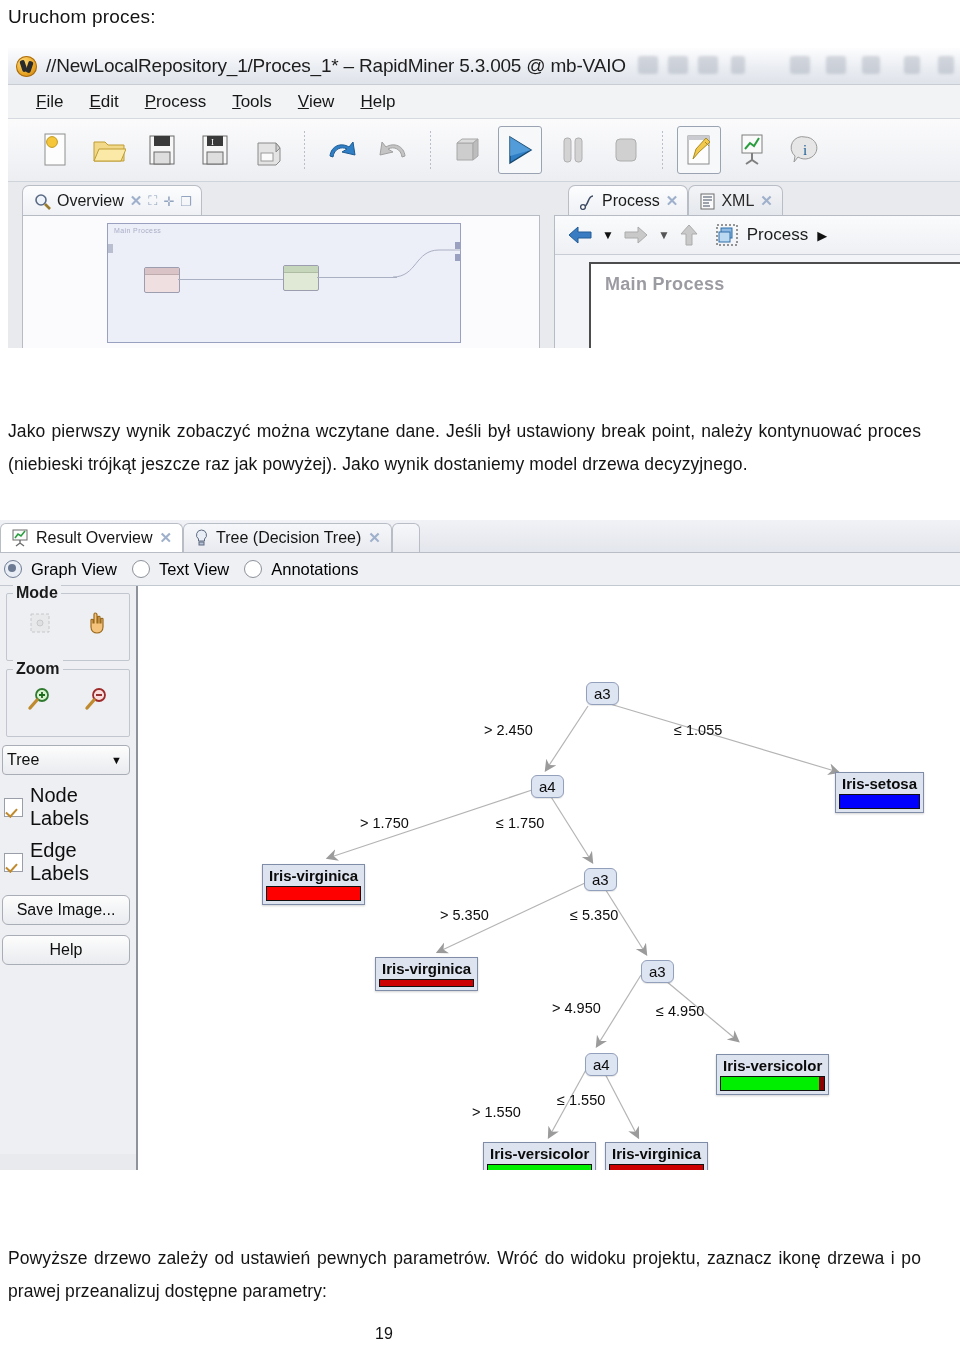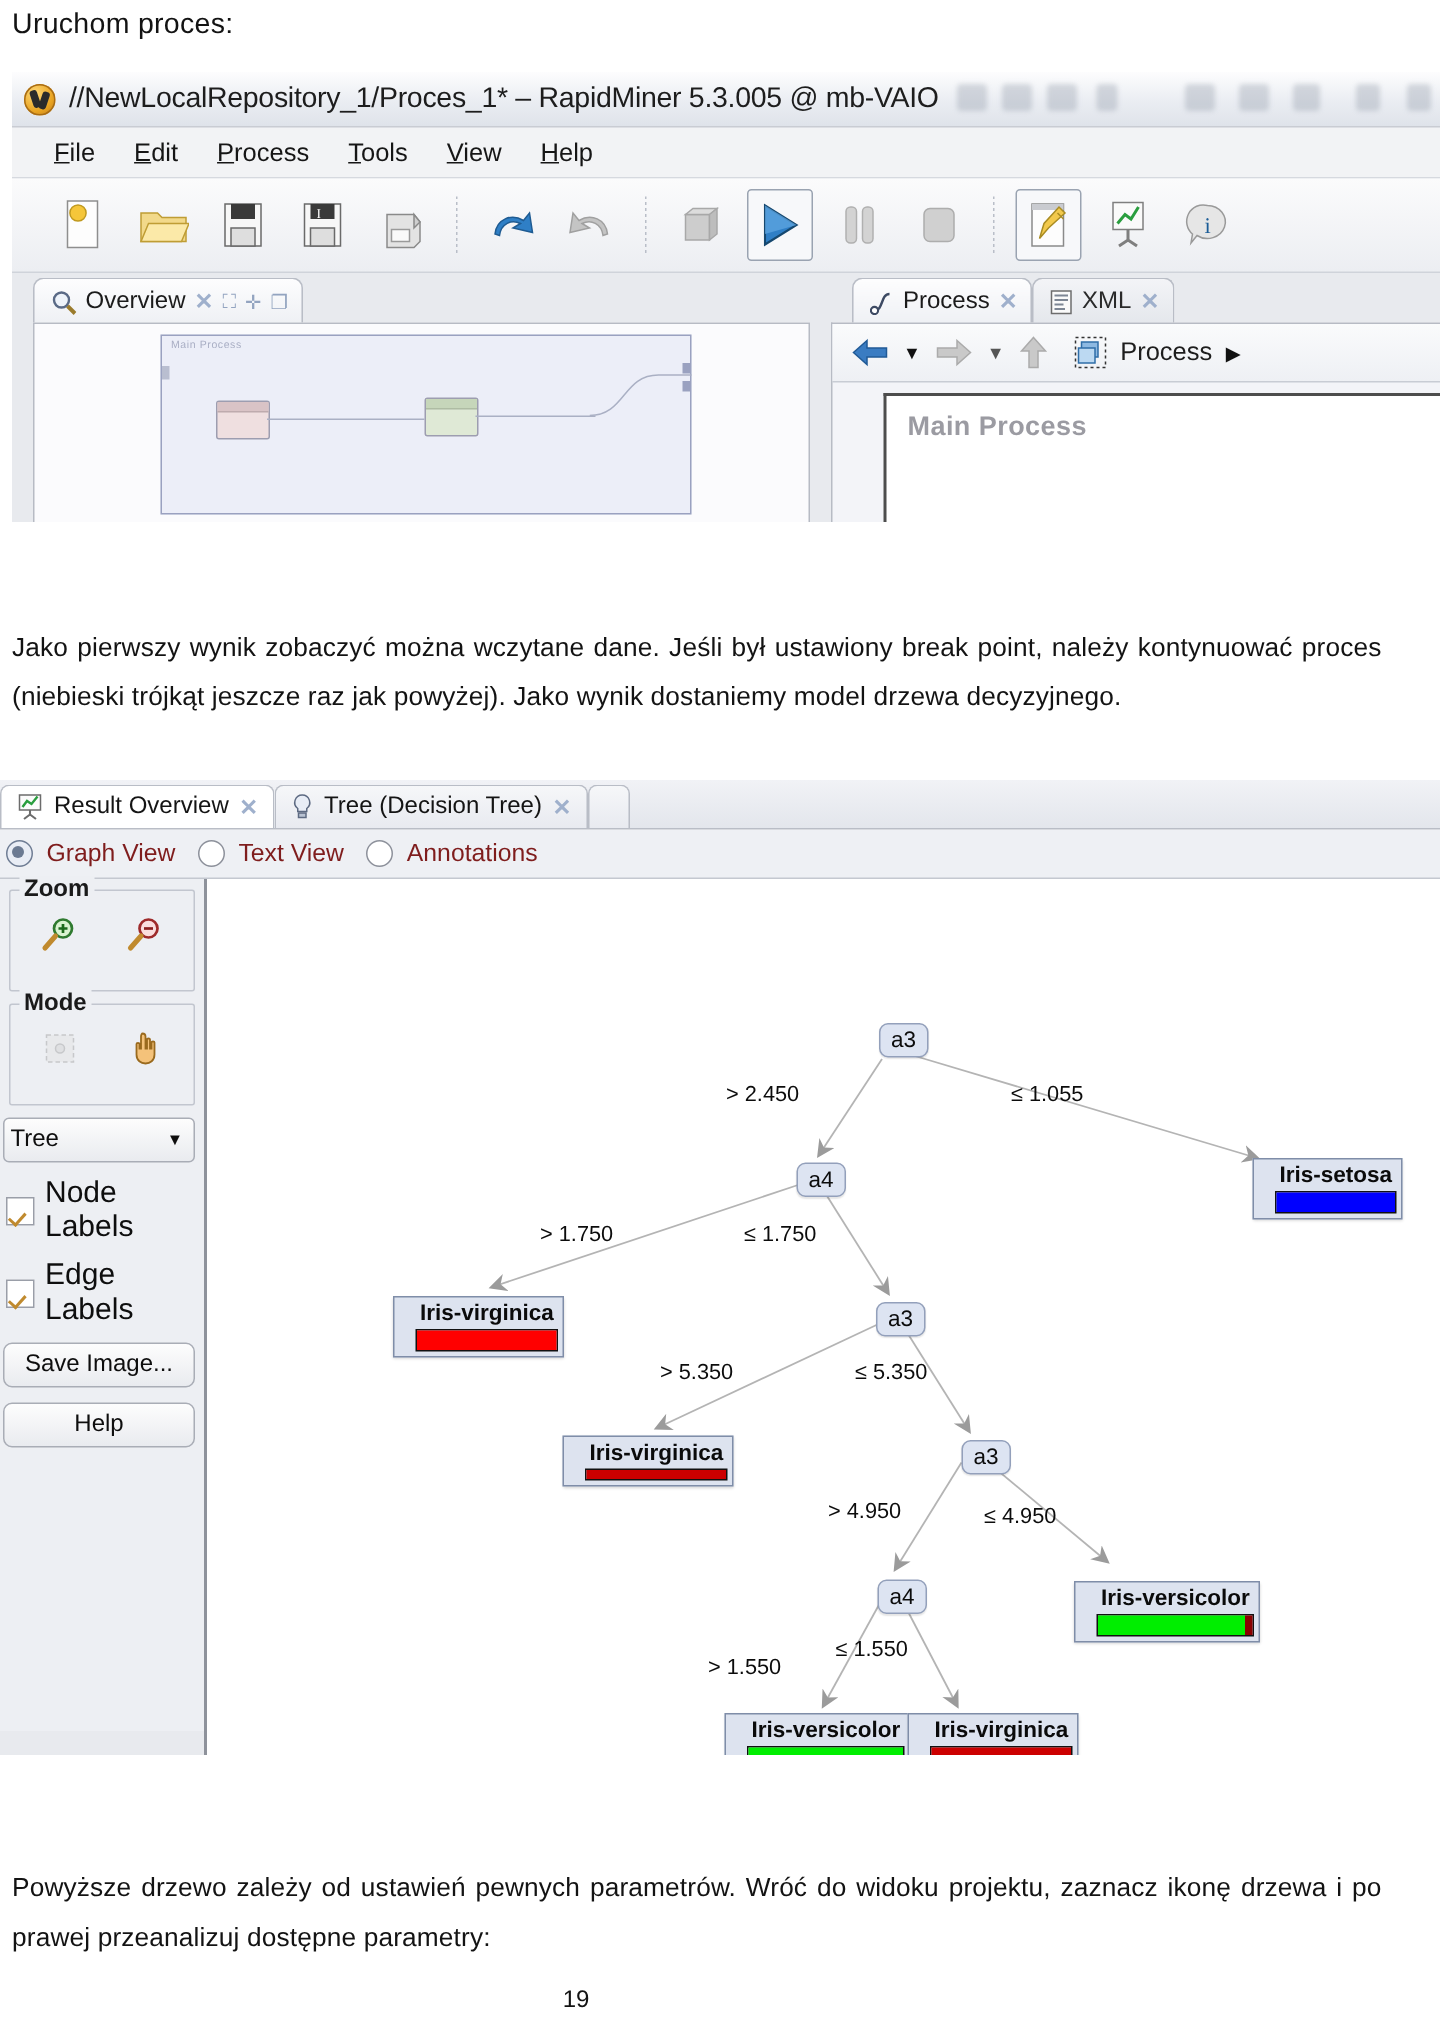--- a/index.html
+++ b/index.html
@@ -252,21 +252,21 @@
   .radio {
     width: 16px; height: 16px; border-radius: 50%;
     border: 1.6px solid #8d919b; background: #fff;
     position: relative; flex: none;
   }
   .radio.on { border-color: #6f7d94; background: #e9edf5; }
   .radio.on::after {
     content:""; position:absolute; left:3px; top:3px;
     width:8px; height:8px; border-radius:50%; background:#6b7a92;
   }
-  .radio-lbl { font-size: 16.5px; color: #7f1d1d; margin-right: 6px; }
+  .radio-lbl { font-size: 16.5px; color: #000000; margin-right: 6px; }
 
   .res-body {
     position: relative;
     height: 586px;
     background: #ffffff;
     display: flex;
   }
   .side-panel {
     width: 136px; flex: none;
     background: #edeff3;
@@ -345,21 +345,21 @@
     border-radius: 6px;
     font-size: 15px; color: #0c0c0c;
     display: flex; align-items: center; justify-content: center;
     padding: 2px 7px;
     box-shadow: 0 1px 1px rgba(0,0,0,.10);
   }
   .leaf {
     position: absolute;
     background: #dde3ef;
     border: 1px solid #7f8da8;
-    padding: 2px 3px 3px 14px;
+    padding: 2px 3px 3px 3px;
     box-shadow: 0 1px 2px rgba(0,0,0,.18);
   }
   .leaf .lab {
     font-size: 15px; color: #0b0b0b; font-weight: bold;
     text-align: center; line-height: 17px; white-space: nowrap;
     padding: 0 3px;
   }
   .leaf .bar {
     margin-top: 2px;
     border: 1px solid #111;
@@ -624,51 +624,51 @@
     <span class="radio-lbl">Text View</span>
     <div class="radio"></div>
     <span class="radio-lbl">Annotations</span>
   </div>
 
   <div class="res-body">
 
     <div class="side-panel">
 
       <div class="grp">
+        <span class="grp-title">Mode</span>
+        <div class="grp-row">
+          <div class="icon-btn disabled">
+            <svg width="22" height="22" viewBox="0 0 22 22">
+                <rect x="2" y="2" width="18" height="18" fill="#e2e2e2" stroke="#9a9a9a" stroke-dasharray="3 2"></rect>
+                <circle cx="11" cy="11" r="3" fill="#cfcfcf" stroke="#9a9a9a"></circle>
+              </svg>
+          </div>
+          <div class="icon-btn">
+            <svg width="22" height="24" viewBox="0 0 22 24">
+                <path d="M9 2c1.4 0 2 1 2 2v8h1V6c0-1 2-1 2 0v6h1V8c0-1 2-1 2 0v8c0 4-3 6-6 6s-6-2-6-6V9c0-1 2-1 2 0v3h1V4c0-1 .6-2 1-2z" fill="#f4c27a" stroke="#9a6a1e" stroke-width="1.2"></path>
+              </svg>
+          </div>
+        </div>
+      </div>
+
+      <div class="grp">
         <span class="grp-title">Zoom</span>
         <div class="grp-row">
           <div class="icon-btn">
             <svg width="26" height="26" viewBox="0 0 26 26">
                 <circle cx="15" cy="9" r="6" fill="#d9f3d0" stroke="#2f7a2f" stroke-width="1.8"></circle>
                 <path d="M12 9h6M15 6v6" stroke="#1c6b1c" stroke-width="1.8"></path>
                 <path d="M10 14L3 22" stroke="#c08a2e" stroke-width="3.4" stroke-linecap="round"></path>
               </svg>
           </div>
           <div class="icon-btn">
             <svg width="26" height="26" viewBox="0 0 26 26">
                 <circle cx="15" cy="9" r="6" fill="#fadede" stroke="#9e2a2a" stroke-width="1.8"></circle>
                 <path d="M12 9h6" stroke="#8c1f1f" stroke-width="1.8"></path>
                 <path d="M10 14L3 22" stroke="#c08a2e" stroke-width="3.4" stroke-linecap="round"></path>
-              </svg>
-          </div>
-        </div>
-      </div>
-
-      <div class="grp">
-        <span class="grp-title">Mode</span>
-        <div class="grp-row">
-          <div class="icon-btn disabled">
-            <svg width="22" height="22" viewBox="0 0 22 22">
-                <rect x="2" y="2" width="18" height="18" fill="#e2e2e2" stroke="#9a9a9a" stroke-dasharray="3 2"></rect>
-                <circle cx="11" cy="11" r="3" fill="#cfcfcf" stroke="#9a9a9a"></circle>
-              </svg>
-          </div>
-          <div class="icon-btn">
-            <svg width="22" height="24" viewBox="0 0 22 24">
-                <path d="M9 2c1.4 0 2 1 2 2v8h1V6c0-1 2-1 2 0v6h1V8c0-1 2-1 2 0v8c0 4-3 6-6 6s-6-2-6-6V9c0-1 2-1 2 0v3h1V4c0-1 .6-2 1-2z" fill="#f4c27a" stroke="#9a6a1e" stroke-width="1.2"></path>
               </svg>
           </div>
         </div>
       </div>
 
       <div class="combo">
         <span>Tree</span>
         <span style="font-size:11px">▼</span>
       </div>
 

